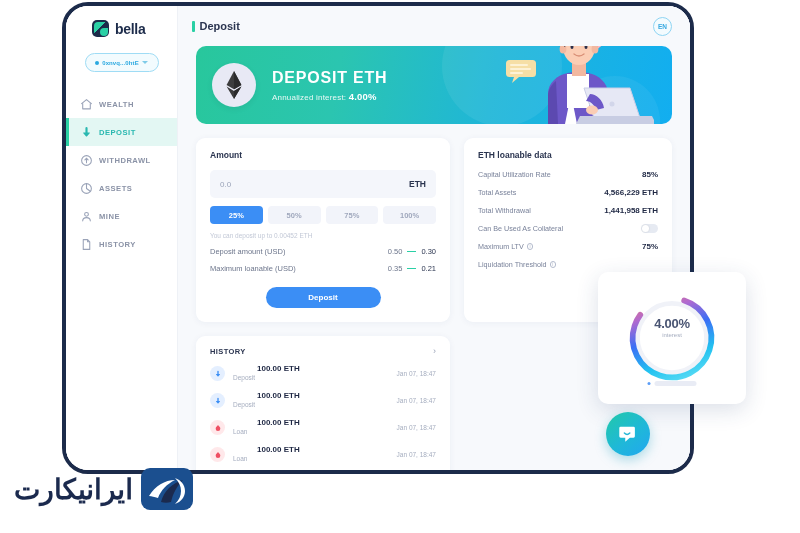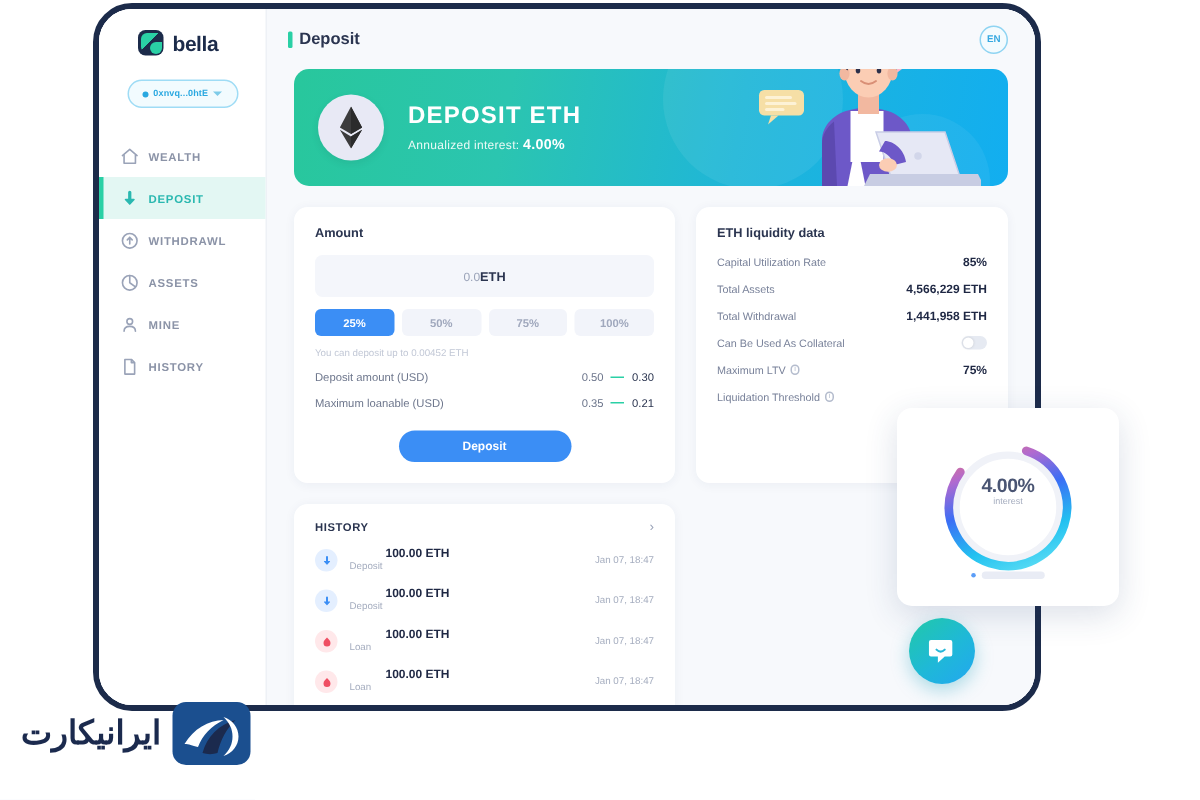--- a/index.html
+++ b/index.html
@@ -180,21 +180,21 @@
   }
   #amount-card { width: 254px; padding: 12px 14px 14px 14px; }
   #liquidity-card { flex: 1; padding: 12px 14px; }
 
   .card-heading {
     font-size: 8.5px; font-weight: 700; color: #2b3550;
     margin-bottom: 10px;
   }
   .amount-input {
     height: 28px; border-radius: 5px; background: #f4f6fb;
-    display: flex; align-items: center; justify-content: center;
+    display: flex; align-items: center; justify-content: space-between;
     padding: 0 10px; cursor: text;
   }
   .amount-input .val { font-size: 8px; color: #9aa3b8; }
   .amount-input .cur { font-size: 8.5px; font-weight: 700; color: #2b3550; }
 
   .pct-row { display: flex; gap: 5px; margin-top: 8px; }
   .pct-btn {
     flex: 1; height: 18px; border-radius: 4px;
     background: #f2f4fa; color: #a0a8bd;
     font-size: 7.5px; font-weight: 700;
@@ -319,21 +319,21 @@
     cursor: pointer; z-index: 45;
   }
 
   
   #watermark {
     position: absolute; left: 14px; top: 466px;
     display: flex; align-items: center; gap: 6px;
     z-index: 60;
   }
   .wm-text {
-    font-size: 22px; font-weight: 700; color: #1b2a4e;
+    font-size: 28px; font-weight: 700; color: #1b2a4e;
     direction: rtl; letter-spacing: -0.5px;
   }
 </style>
 </head>
 <body>
 
 <div id="device-frame">
   <div id="app-shell">
 
     <aside id="sidebar">
@@ -527,21 +527,21 @@
                 <span class="kv-from">0.35</span>
                 <span class="kv-arrow"></span>
                 <span class="kv-to">0.21</span>
               </span>
             </div>
 
             <button id="deposit-btn">Deposit</button>
           </section>
 
           <section class="card" id="liquidity-card">
-            <div class="card-heading">ETH liquidity data</div>
+            <div class="card-heading">ETH loanable data</div>
 
             <div class="liq-row">
               <span class="liq-label">Capital Utilization Rate</span>
               <span class="liq-val">85%</span>
             </div>
 
             <div class="liq-row">
               <span class="liq-label">Total Assets</span>
               <span class="liq-val">4,566,229 ETH</span>
             </div>

